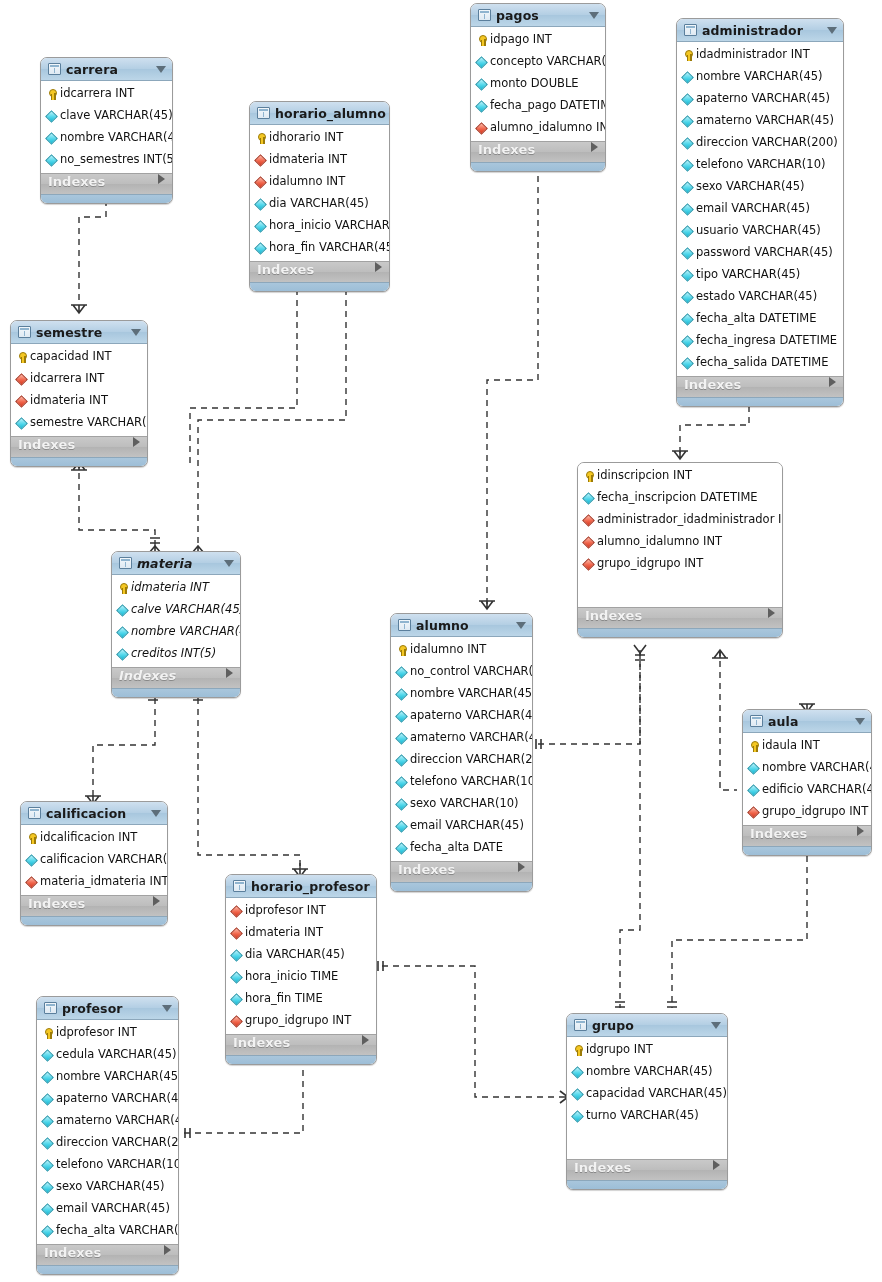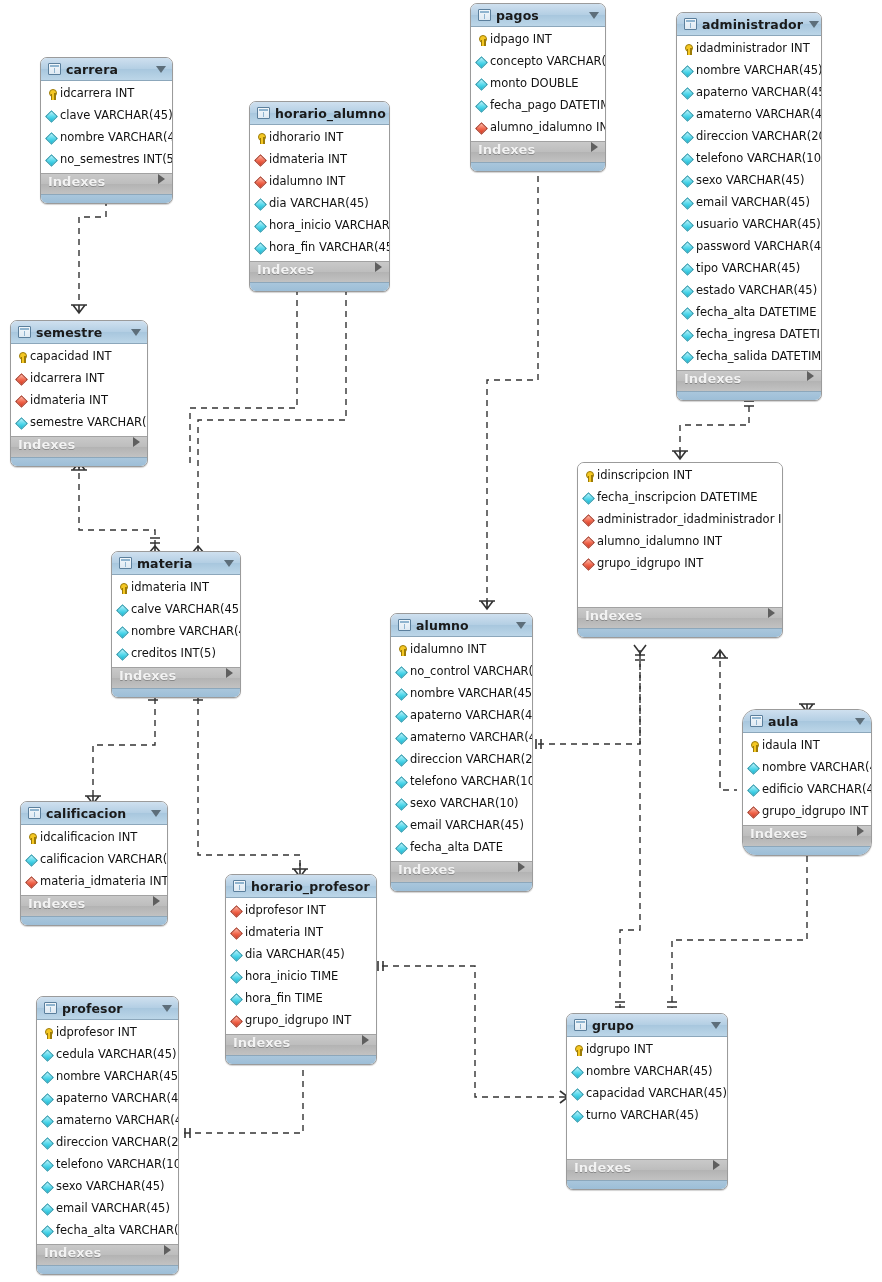--- a/index.html
+++ b/index.html
@@ -310,21 +310,21 @@
           <span class="gem fk"></span>
           <span class="col-txt">alumno_idalumno INT</span>
         </div>
       </div>
       <div class="idx">
         <span class="idx-lbl">Indexes</span>
         <span class="idx-arrow"></span>
       </div>
       <div class="foot"></div>
     </div>
-    <div class="tbl" style="left: 676px; top: 12px; width: 146px;">
+    <div class="tbl" style="left: 676px; top: 18px; width: 168px;">
       <div class="tbl-hd">
         <span class="tbl-ico"></span>
         <span class="tbl-name">administrador</span>
         <span class="caret"></span>
       </div>
       <div class="cols">
         <div class="col">
           <span class="gem pk"></span>
           <span class="col-txt">idadministrador INT</span>
         </div>
@@ -414,21 +414,21 @@
           <span class="gem plain"></span>
           <span class="col-txt">semestre VARCHAR(45)</span>
         </div>
       </div>
       <div class="idx">
         <span class="idx-lbl">Indexes</span>
         <span class="idx-arrow"></span>
       </div>
       <div class="foot"></div>
     </div>
-    <div class="tbl" style="left: 111px; top: 551px; width: 130px;">
+    <div class="tbl" style="left: 111px; top: 551px; width: 130px; font-style: italic;">
       <div class="tbl-hd">
         <span class="tbl-ico"></span>
         <span class="tbl-name">materia</span>
         <span class="caret"></span>
       </div>
       <div class="cols">
         <div class="col">
           <span class="gem pk"></span>
           <span class="col-txt">idmateria INT</span>
         </div>
@@ -528,21 +528,21 @@
           <span class="col-txt">grupo_idgrupo INT</span>
         </div>
       </div>
       <div class="spacer" style="height: 30px;"></div>
       <div class="idx">
         <span class="idx-lbl">Indexes</span>
         <span class="idx-arrow"></span>
       </div>
       <div class="foot"></div>
     </div>
-    <div class="tbl" style="left: 742px; top: 709px; width: 130px; border-radius: 14px;">
+    <div class="tbl" style="left: 742px; top: 709px; width: 130px;">
       <div class="tbl-hd">
         <span class="tbl-ico"></span>
         <span class="tbl-name">aula</span>
         <span class="caret"></span>
       </div>
       <div class="cols">
         <div class="col">
           <span class="gem pk"></span>
           <span class="col-txt">idaula INT</span>
         </div>

